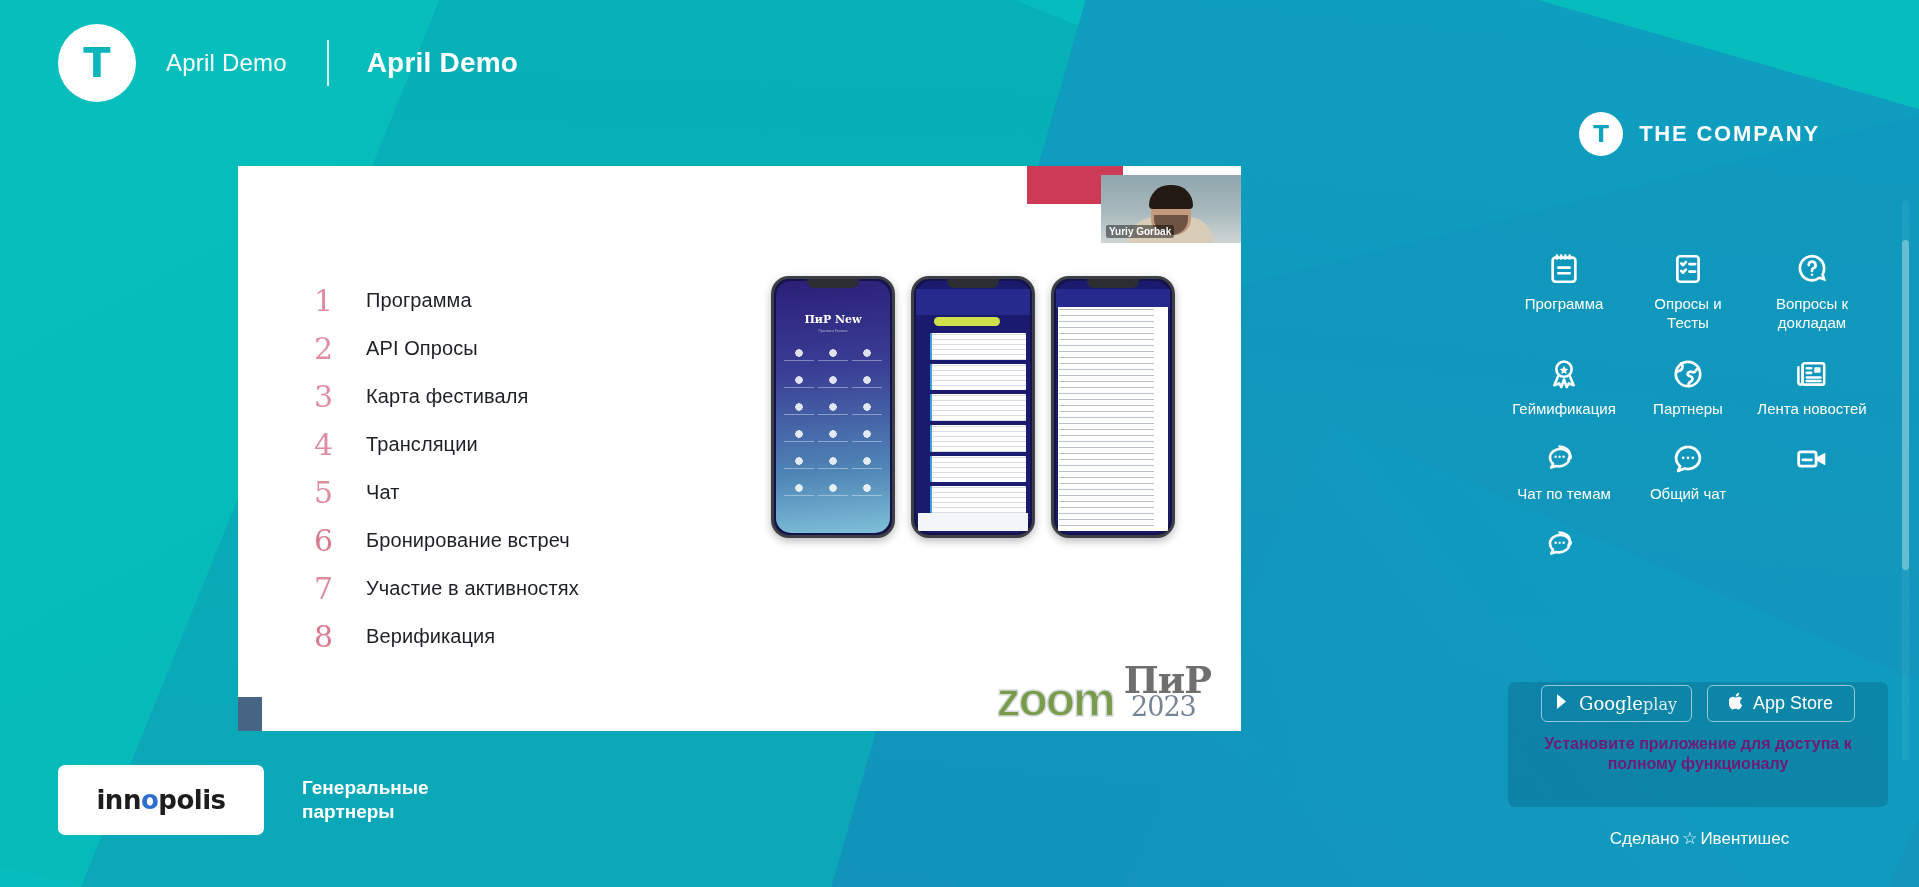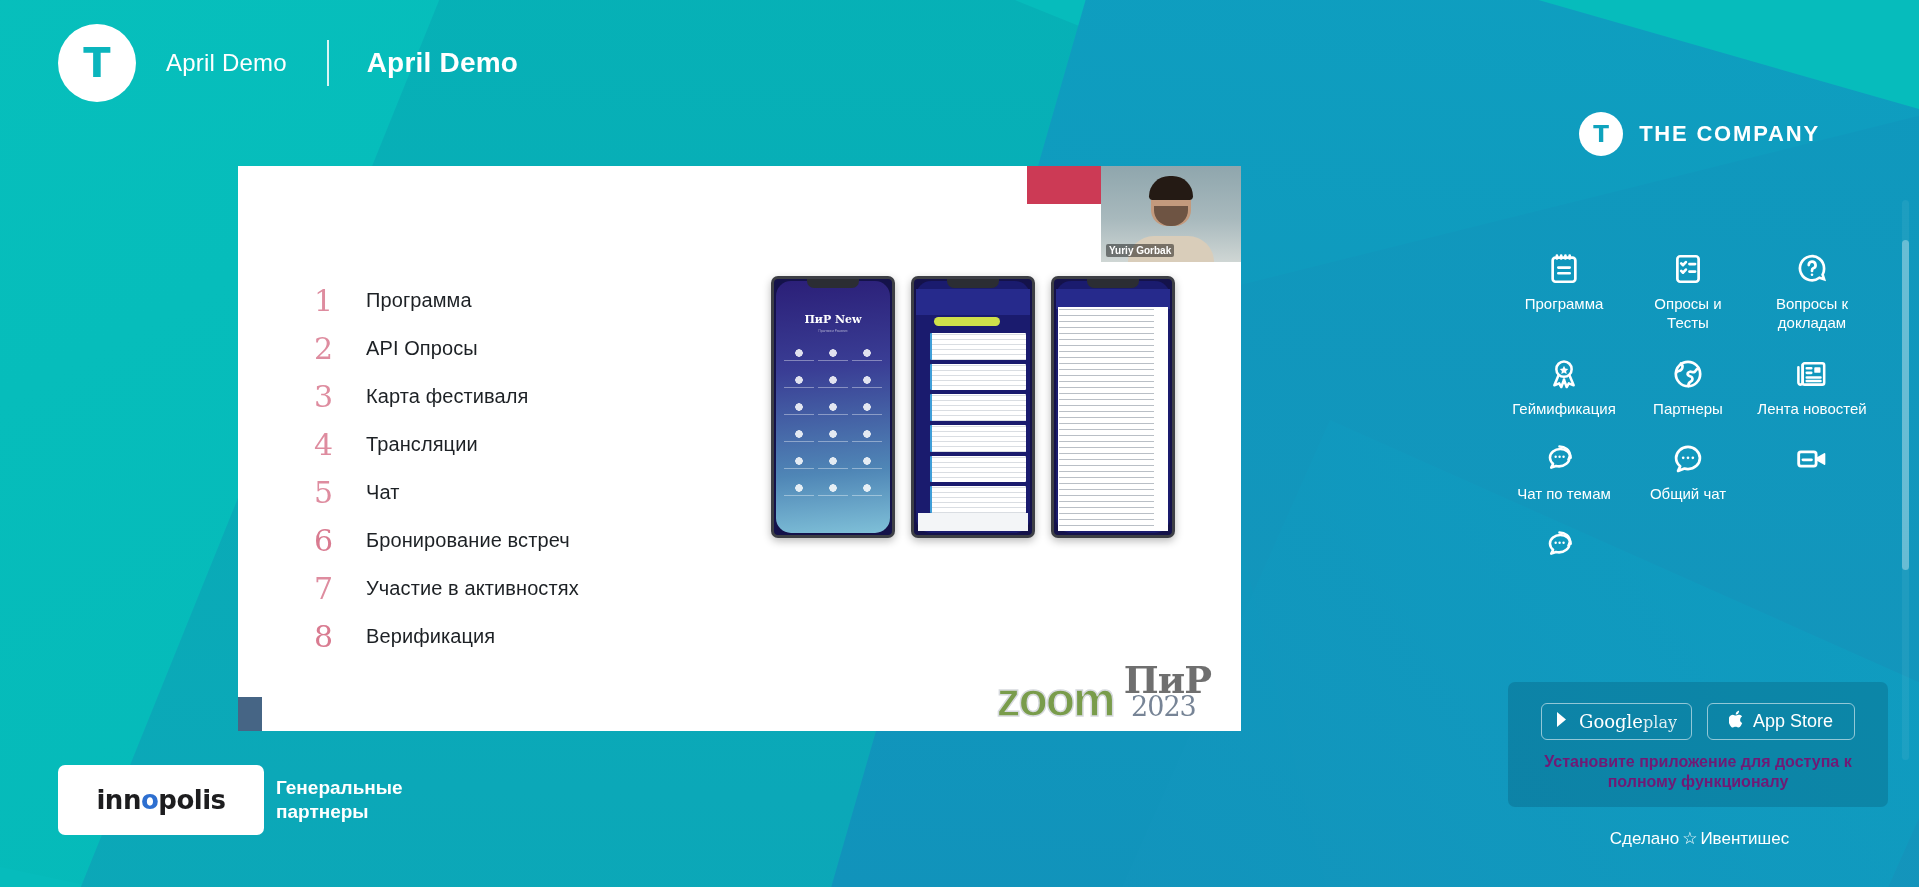--- a/index.html
+++ b/index.html
@@ -129,21 +129,21 @@
   }
   
   .phones {
     position: absolute; left: 510px; top: 110px;
     width: 450px; height: 380px;
     display: flex; align-items: flex-start; justify-content: center;
     gap: 16px;
   }
   .phone {
     width: 124px; height: 262px;
-    border-radius: 7px;
+    border-radius: 18px;
     border: 3px solid #3d3f45;
     background: #14124a;
     position: relative;
     overflow: hidden;
     box-shadow: 0 3px 8px rgba(0,0,0,.28);
   }
   .phone .notch {
     position: absolute; top: 0; left: 50%; transform: translateX(-50%);
     width: 52px; height: 9px; background: #2b2d33;
     border-radius: 0 0 7px 7px; z-index: 3;
@@ -224,22 +224,22 @@
   }
   .wm-pir {
     display: flex; flex-direction: column; align-items: center;
     line-height: .84; margin-bottom: 2px;
   }
   .wm-pir .p1 { font-size: 37px; color: #404040; font-family: "DejaVu Serif", serif; font-weight: bold; letter-spacing: -1px; margin-left: 8px; }
   .wm-pir .p2 { font-size: 27px; color: #4a5c73; font-family: "DejaVu Serif", serif; letter-spacing: -1px; }
 
   
   .pip {
-    position: absolute; right: 0; top: 0;
-    width: 140px; height: 96px;
+    position: absolute; right: 0; top: 9px;
+    width: 140px; height: 68px;
     background: linear-gradient(180deg, #8fa6ad 0%, #a8b9bd 55%, #cfd6d4 100%);
     overflow: hidden;
   }
   .pip .head {
     position: absolute; left: 50%; top: 14px; transform: translateX(-50%);
     width: 40px; height: 46px; border-radius: 20px 20px 16px 16px;
     background: #c39a7d;
   }
   .pip .hair {
     position: absolute; left: 50%; top: 10px; transform: translateX(-50%);
@@ -260,21 +260,21 @@
     position: absolute; left: 5px; bottom: 5px;
     font-size: 10px; color: #fff; font-weight: bold;
     background: rgba(0,0,0,.45);
     padding: 1px 3px; border-radius: 2px;
     z-index: 4;
   }
 
   
   .partners {
     position: absolute; left: 58px; top: 765px;
-    display: flex; align-items: center; gap: 12px;
+    display: flex; align-items: center; gap: 38px;
     z-index: 5;
   }
   .partner-card {
     width: 206px; height: 70px; background: #ffffff;
     border-radius: 7px;
     display: flex; align-items: center; justify-content: center;
   }
   .innopolis-logo {
     font-size: 26px; font-weight: bold; letter-spacing: -.5px;
     font-family: "DejaVu Sans", sans-serif;
@@ -339,21 +339,21 @@
     background: rgba(255,255,255,.33);
     border-radius: 4px;
   }
 
   .install-panel {
     position: absolute; left: 28px; top: 682px;
     width: 380px; height: 125px;
     background: rgba(0,50,75,.20);
     border-radius: 7px;
     display: flex; flex-direction: column; align-items: center;
-    padding-top: 21px;
+    padding-top: 3px;
   }
   .store-row { display: flex; gap: 15px; }
   .store-btn {
     height: 37px; min-width: 148px;
     border: 1px solid rgba(255,255,255,.55);
     border-radius: 6px;
     display: flex; align-items: center; justify-content: center; gap: 8px;
     padding: 0 14px;
     color: #ffffff;
   }

